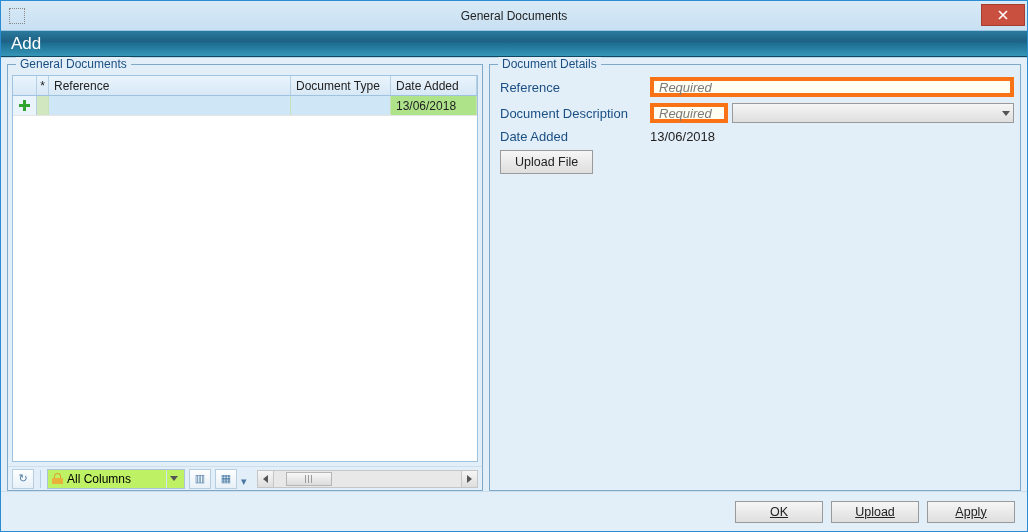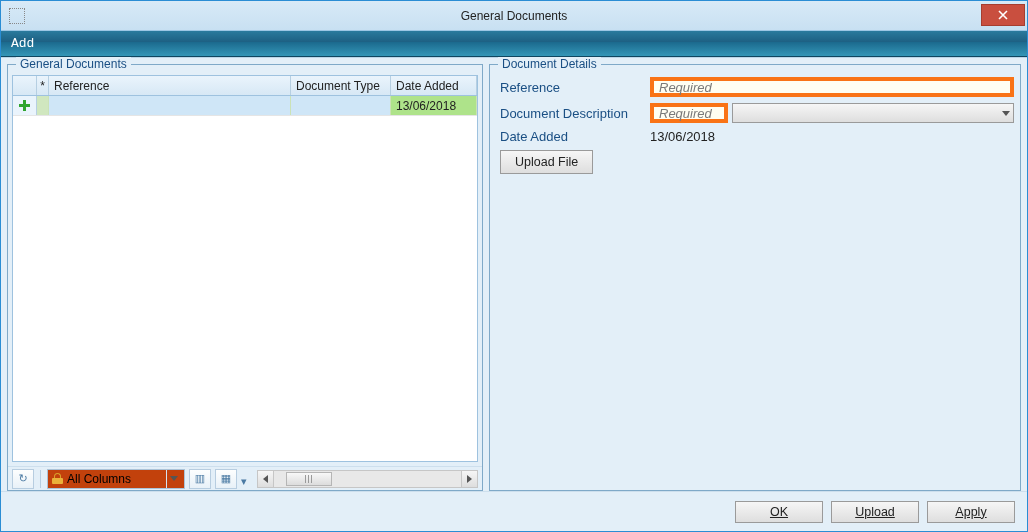--- a/index.html
+++ b/index.html
@@ -53,21 +53,21 @@
   
   .menubar {
     height: 26px;
     background: linear-gradient(#2a7a9d, #1d5f82 45%, #1c6b8f 46%, #3496b7);
     border-bottom: 1px solid #0f4660;
     display: flex;
     align-items: center;
     padding: 0 10px;
     color: #fff;
   }
-  .menubar .menu-item { font-size: 13px; font-family: Liberation Mono, monospace; }
+  .menubar .menu-item { font-size: 17px; }
   
   .content {
     flex: 1;
     display: flex;
     flex-direction: column;
     background: #e3eff8;
     border-top: 1px solid #bcd6e8;
   }
   .panels {
     flex: 1;
@@ -158,21 +158,21 @@
     width: 22px; height: 20px;
     border: 1px solid #b7cde0;
     background: linear-gradient(#fdfefe,#e8f1f8);
     display: flex; align-items:center; justify-content:center;
   }
   .foot-sep { width:1px; height:18px; background:#b7cde0; margin:0 2px; }
   .foot-combo {
     height: 20px;
     width: 138px;
     border: 1px solid #aac3d8;
-    background: #c2410c;
+    background: #bef264;
     display: flex; align-items: center;
     padding: 0 4px;
     gap: 4px;
     position: relative;
   }
   .foot-combo .chev {
     margin-left: auto;
     width: 14px; height:100%;
     display:flex; align-items:center; justify-content:center;
     border-left:1px solid #d6e3ee;

